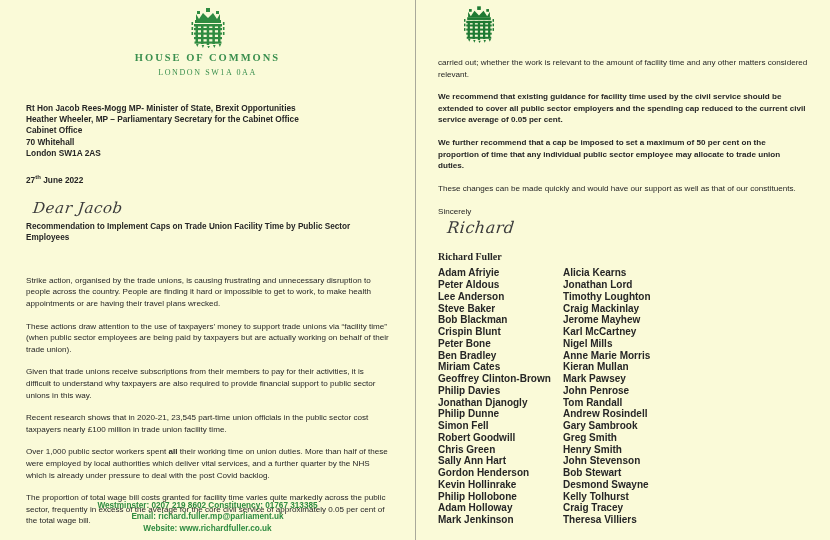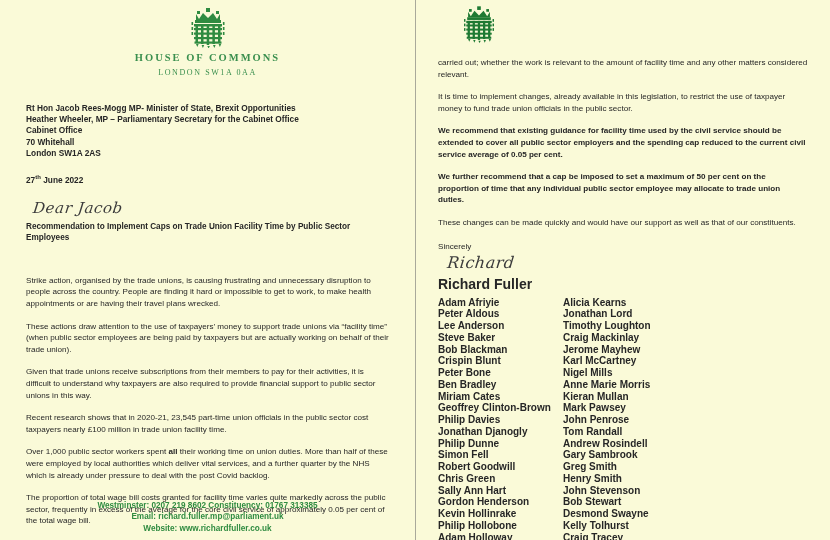--- a/index.html
+++ b/index.html
@@ -140,23 +140,24 @@
     font-family: "DejaVu Serif", serif;
     font-style: italic;
     font-size: 16px;
     color: #3b3b3b;
     letter-spacing: 0.5px;
     transform: skewX(-6deg);
     transform-origin: left bottom;
     height: 22px;
   }
   .signer {
-    font-size: 14px;
+    font-size: 10px;
     font-weight: bold;
-    margin-top: 1px;
+    margin-top: 11px;
+    font-family: Liberation Serif, serif;
   }
 
   
   .signatories {
     display: flex;
     margin-top: 5px;
   }
   .sig-col {
     width: 125px;
     flex: 0 0 125px;
@@ -276,21 +277,20 @@
         <rect x="5.5" y="14" width="1.6" height="3"></rect>
         <rect x="5.5" y="19" width="1.6" height="3"></rect>
         <rect x="5.5" y="24" width="1.6" height="3"></rect>
         <rect x="36.9" y="14" width="1.6" height="3"></rect>
         <rect x="36.9" y="19" width="1.6" height="3"></rect>
         <rect x="36.9" y="24" width="1.6" height="3"></rect>
       </g>
     </svg>
 
     <p class="para first">carried out; whether the work is relevant to the amount of facility time and any other matters considered relevant.</p>
-    <p class="para">It is time to implement changes, already available in this legislation, to restrict the use of taxpayer money to fund trade union officials in the public sector.</p>
 
     <p class="para bold">We recommend that existing guidance for facility time used by the civil service should be extended to cover all public sector employers and the spending cap reduced to the current civil service average of 0.05 per cent.</p>
     <p class="para bold">We further recommend that a cap be imposed to set a maximum of 50 per cent on the proportion of time that any individual public sector employee may allocate to trade union duties.</p>
 
     <p class="para">These changes can be made quickly and would have our support as well as that of our constituents.</p>
 
     <div class="signoff">Sincerely</div>
     <div class="signature">Richard</div>
     <div class="signer">Richard Fuller</div>
 

